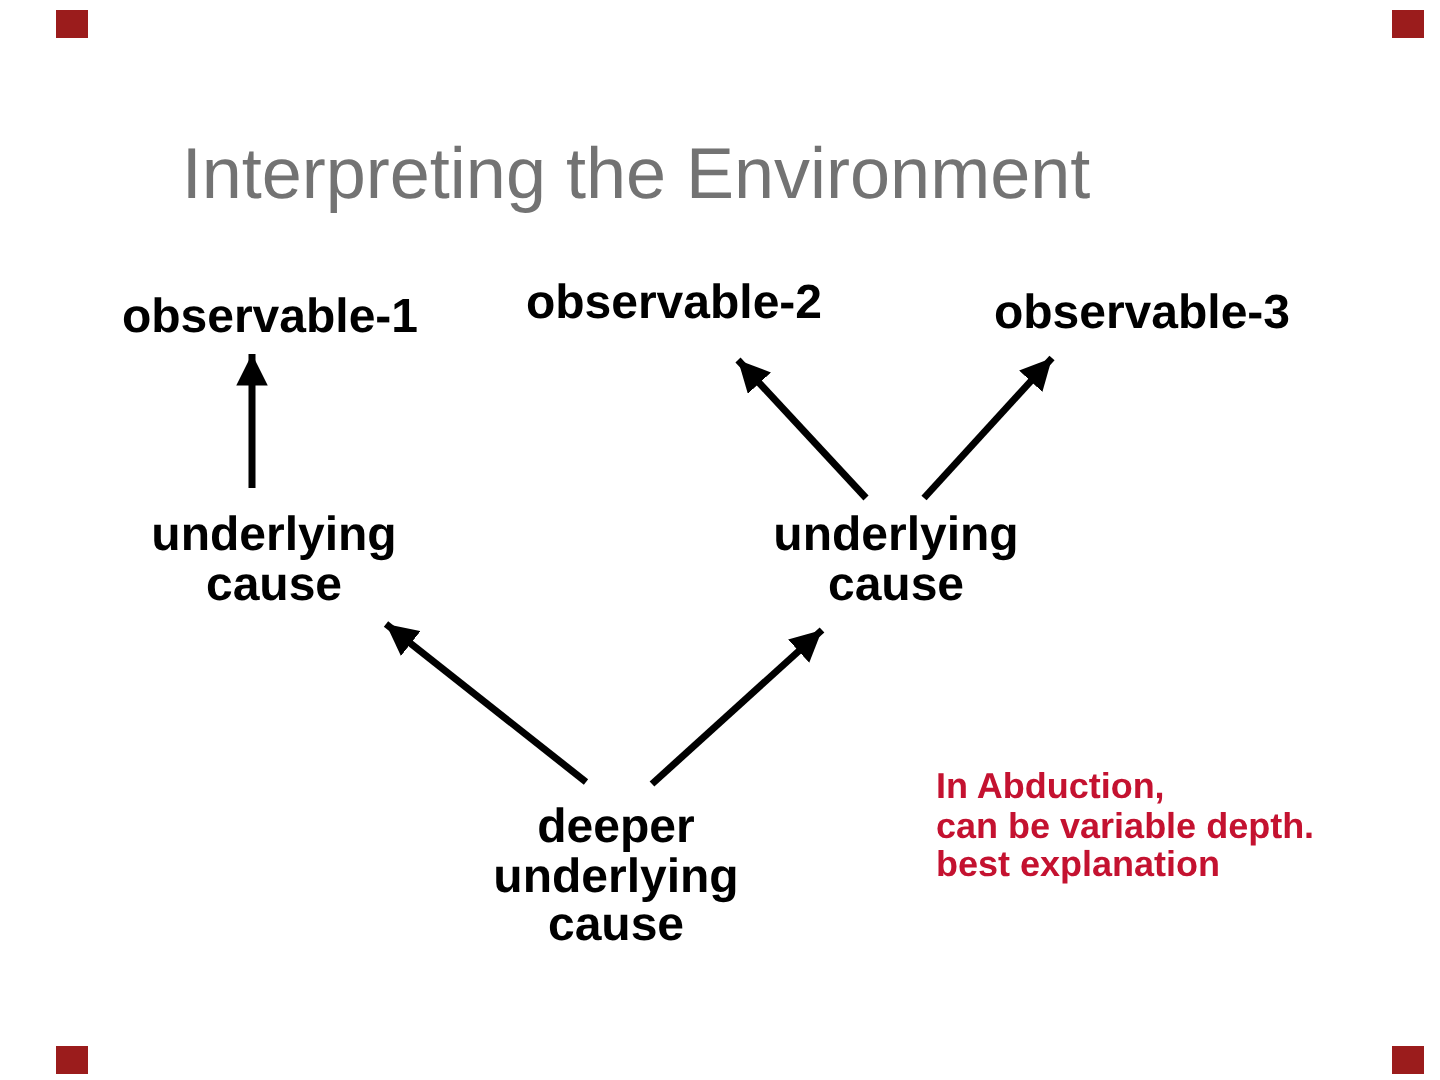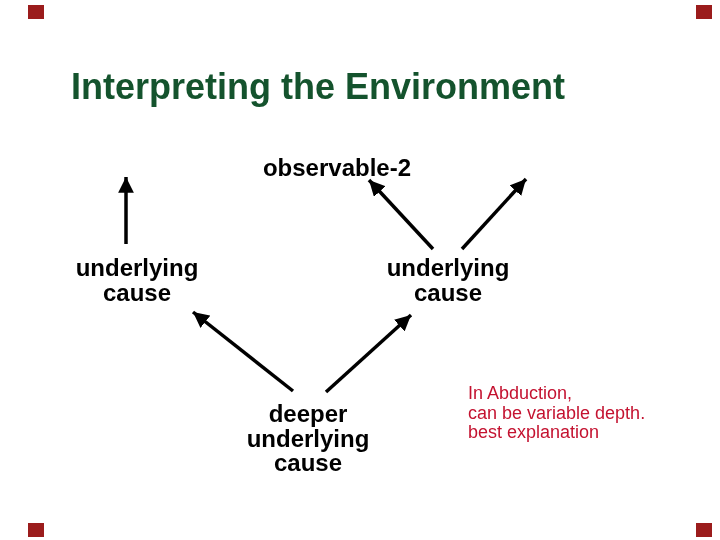--- a/index.html
+++ b/index.html
@@ -2,35 +2,35 @@
 <html><head>
 <meta charset="utf-8">
 <style>
   html,body{margin:0;padding:0;background:#888;}
   .slide{
     position:relative;width:720px;height:540px;background:#ffffff;
     overflow:hidden;font-family:"Liberation Sans","DejaVu Sans",sans-serif;
   }
   .title{
     position:absolute;left:0;top:66px;width:636px;text-align:center;
-    font-size:36px;font-weight:bold;color:#14532d;letter-spacing:0px;
+    font-size:36px;font-weight:normal;color:#737373;letter-spacing:0px;
   }
   .node{
     position:absolute;font-size:24px;font-weight:bold;color:#000;
     text-align:center;line-height:25px;
   }
   .obs1{left:35px;top:146px;width:200px;}
-  .obs2{left:237px;top:155px;width:200px;}
+  .obs2{left:237px;top:139px;width:200px;}
   .obs3{left:471px;top:144px;width:200px;}
   .causeL{left:53px;top:255px;width:168px;}
   .causeR{left:364px;top:255px;width:168px;}
   .deeper{left:241px;top:402px;width:134px;line-height:24.5px;}
   .annotation{
     position:absolute;left:468px;top:384px;width:220px;
-    font-size:18px;font-weight:normal;line-height:19.6px;color:#C41230;
+    font-size:18px;font-weight:bold;line-height:19.6px;color:#C41230;
     text-align:left;
   }
   .arrow-layer{position:absolute;left:0;top:0;width:720px;height:540px;}
   .corner{position:absolute;width:16px;height:14px;background:#9B1C1C;}
   .corner.tl{left:28px;top:5px;}
   .corner.tr{left:696px;top:5px;}
   .corner.bl{left:28px;top:523px;}
   .corner.br{left:696px;top:523px;}
 </style>
 </head>
@@ -38,21 +38,23 @@
 
 <div class="slide">
 
   <div class="corner tl"></div>
   <div class="corner tr"></div>
   <div class="corner bl"></div>
   <div class="corner br"></div>
 
   <div class="title">Interpreting the Environment</div>
 
+  <div class="node obs1">observable-1</div>
   <div class="node obs2">observable-2</div>
+  <div class="node obs3">observable-3</div>
 
   <div class="node causeL">underlying cause</div>
   <div class="node causeR">underlying cause</div>
   <div class="node deeper">deeper underlying cause</div>
 
   <div class="annotation">
     <div>In Abduction,</div>
     <div>can be variable depth.</div>
     <div>best explanation</div>
   </div>

